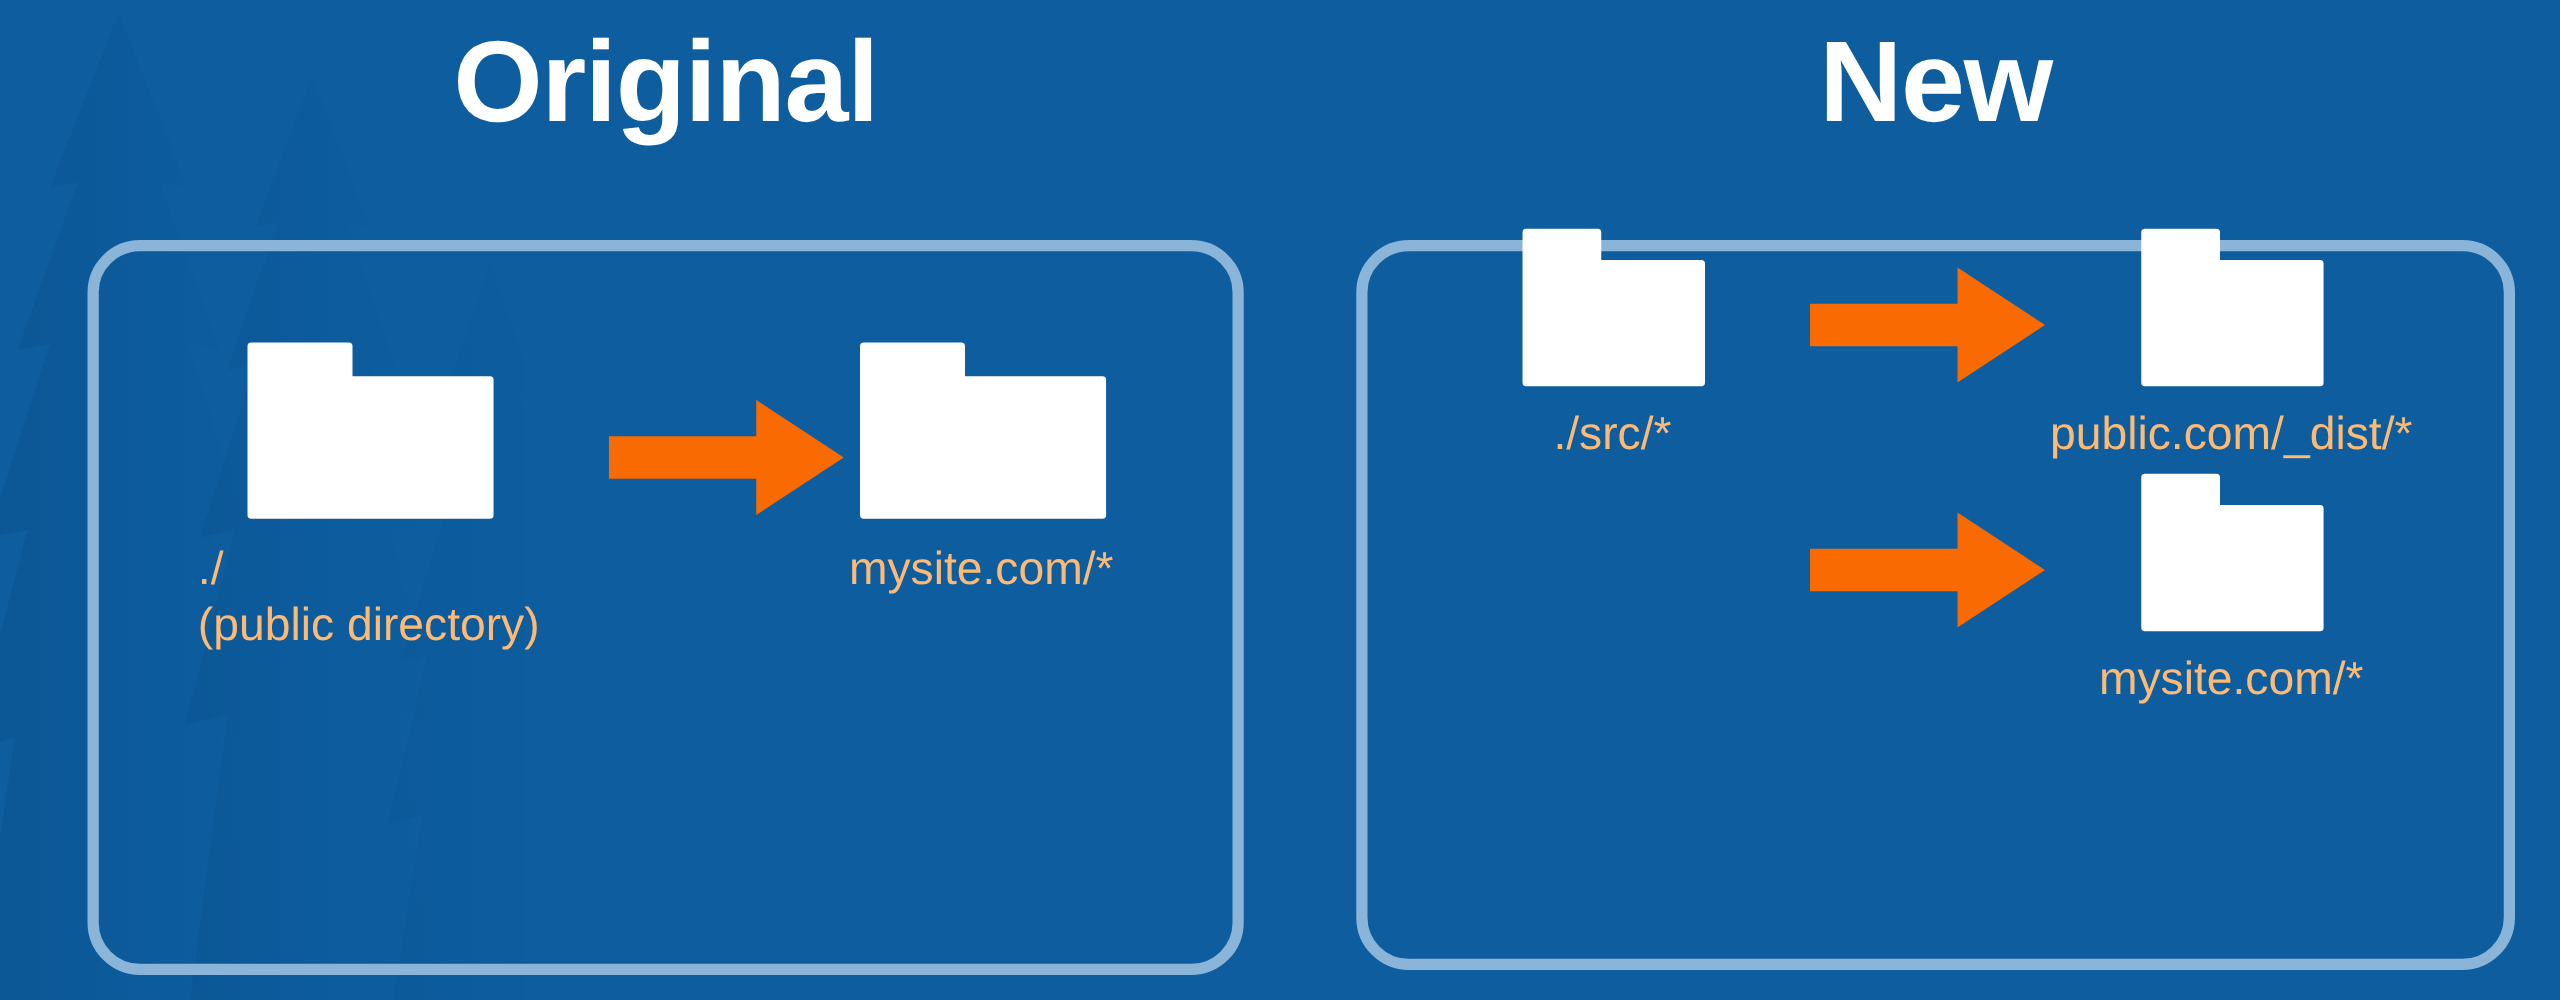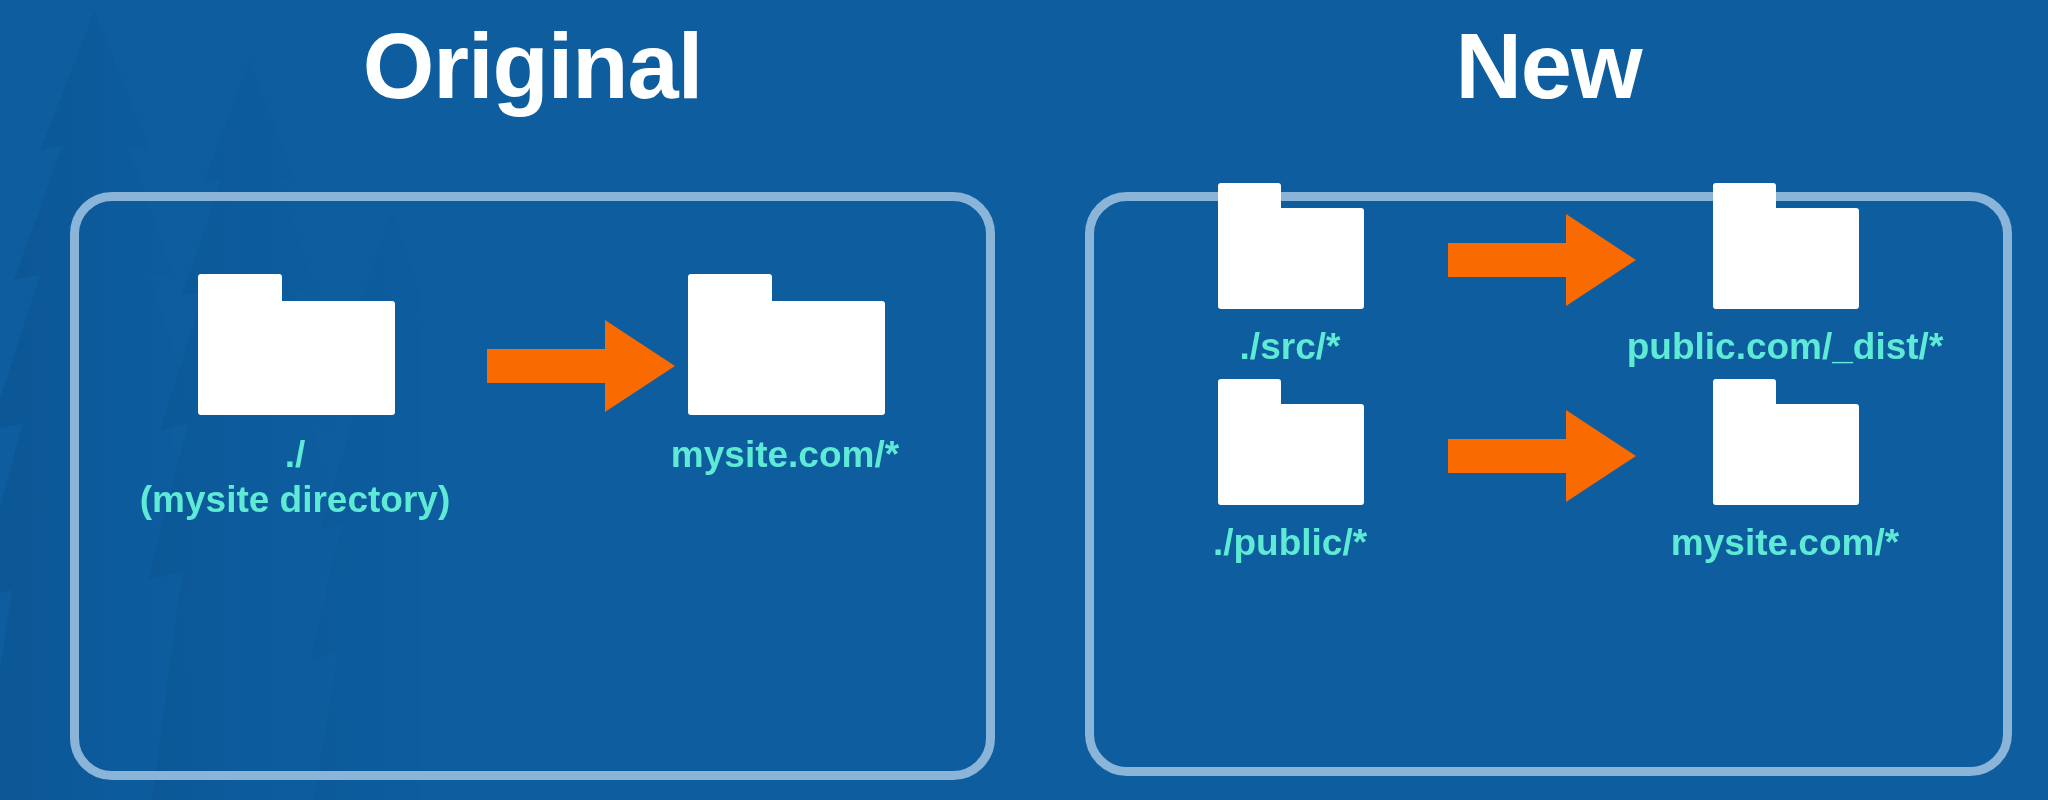--- a/index.html
+++ b/index.html
@@ -72,25 +72,24 @@
     position: absolute;
     display: flex;
     flex-direction: column;
     align-items: center;
   }
   .folder {
     display: block;
   }
   .caption {
     margin-top: 14px;
-    color: #5eead4;
+    color: #fdba74;
     font-size: 37px;
-    font-weight: bold;
+    font-weight: normal;
     line-height: 1.22;
-    text-align: center;
     white-space: nowrap;
   }
   .caption .line { display: block; }
 
   
   .arrow {
     position: absolute;
     display: block;
   }
 
@@ -138,21 +137,21 @@
   <div class="panel-title" id="title-original">Original</div>
 
   <div class="panel" id="panel-original"></div>
 
   <div class="node" id="node-orig-src">
     <svg class="folder" width="200" height="146" viewBox="0 0 200 146" aria-hidden="true">
       <path d="M3 5 a3 3 0 0 1 3 -3 h78 a3 3 0 0 1 3 3 v24 h110 a3 3 0 0 1 3 3 v108 a3 3 0 0 1 -3 3 h-191 a3 3 0 0 1 -3 -3 Z" fill="#ffffff"></path>
     </svg>
     <div class="caption">
       <span class="line">./</span>
-      <span class="line">(mysite directory)</span>
+      <span class="line">(public directory)</span>
     </div>
   </div>
 
   <svg class="arrow" id="arrow-orig" viewBox="0 0 190 96" aria-hidden="true">
     <path d="M0 31 h118 v-29 l70 46 l-70 46 v-29 h-118 Z" fill="#f96a00"></path>
   </svg>
 
   <div class="node" id="node-orig-dest">
     <svg class="folder" width="200" height="146" viewBox="0 0 200 146" aria-hidden="true">
       <path d="M3 5 a3 3 0 0 1 3 -3 h78 a3 3 0 0 1 3 3 v24 h110 a3 3 0 0 1 3 3 v108 a3 3 0 0 1 -3 3 h-191 a3 3 0 0 1 -3 -3 Z" fill="#ffffff"></path>
@@ -179,28 +178,20 @@
 
   <div class="node" id="node-new-dest1">
     <svg class="folder" width="148" height="128" viewBox="0 0 148 128" aria-hidden="true">
       <path d="M2 4 a3 3 0 0 1 3 -3 h57 a3 3 0 0 1 3 3 v22 h80 a3 3 0 0 1 3 3 v95 a3 3 0 0 1 -3 3 h-140 a3 3 0 0 1 -3 -3 Z" fill="#ffffff"></path>
     </svg>
     <div class="caption">
       <span class="line">public.com/_dist/*</span>
     </div>
   </div>
 
-  <div class="node" id="node-new-src2">
-    <svg class="folder" width="148" height="128" viewBox="0 0 148 128" aria-hidden="true">
-      <path d="M2 4 a3 3 0 0 1 3 -3 h57 a3 3 0 0 1 3 3 v22 h80 a3 3 0 0 1 3 3 v95 a3 3 0 0 1 -3 3 h-140 a3 3 0 0 1 -3 -3 Z" fill="#ffffff"></path>
-    </svg>
-    <div class="caption">
-      <span class="line">./public/*</span>
-    </div>
-  </div>
 
   <svg class="arrow" id="arrow-new-2" viewBox="0 0 190 96" aria-hidden="true">
     <path d="M0 31 h118 v-29 l70 46 l-70 46 v-29 h-118 Z" fill="#f96a00"></path>
   </svg>
 
   <div class="node" id="node-new-dest2">
     <svg class="folder" width="148" height="128" viewBox="0 0 148 128" aria-hidden="true">
       <path d="M2 4 a3 3 0 0 1 3 -3 h57 a3 3 0 0 1 3 3 v22 h80 a3 3 0 0 1 3 3 v95 a3 3 0 0 1 -3 3 h-140 a3 3 0 0 1 -3 -3 Z" fill="#ffffff"></path>
     </svg>
     <div class="caption">

